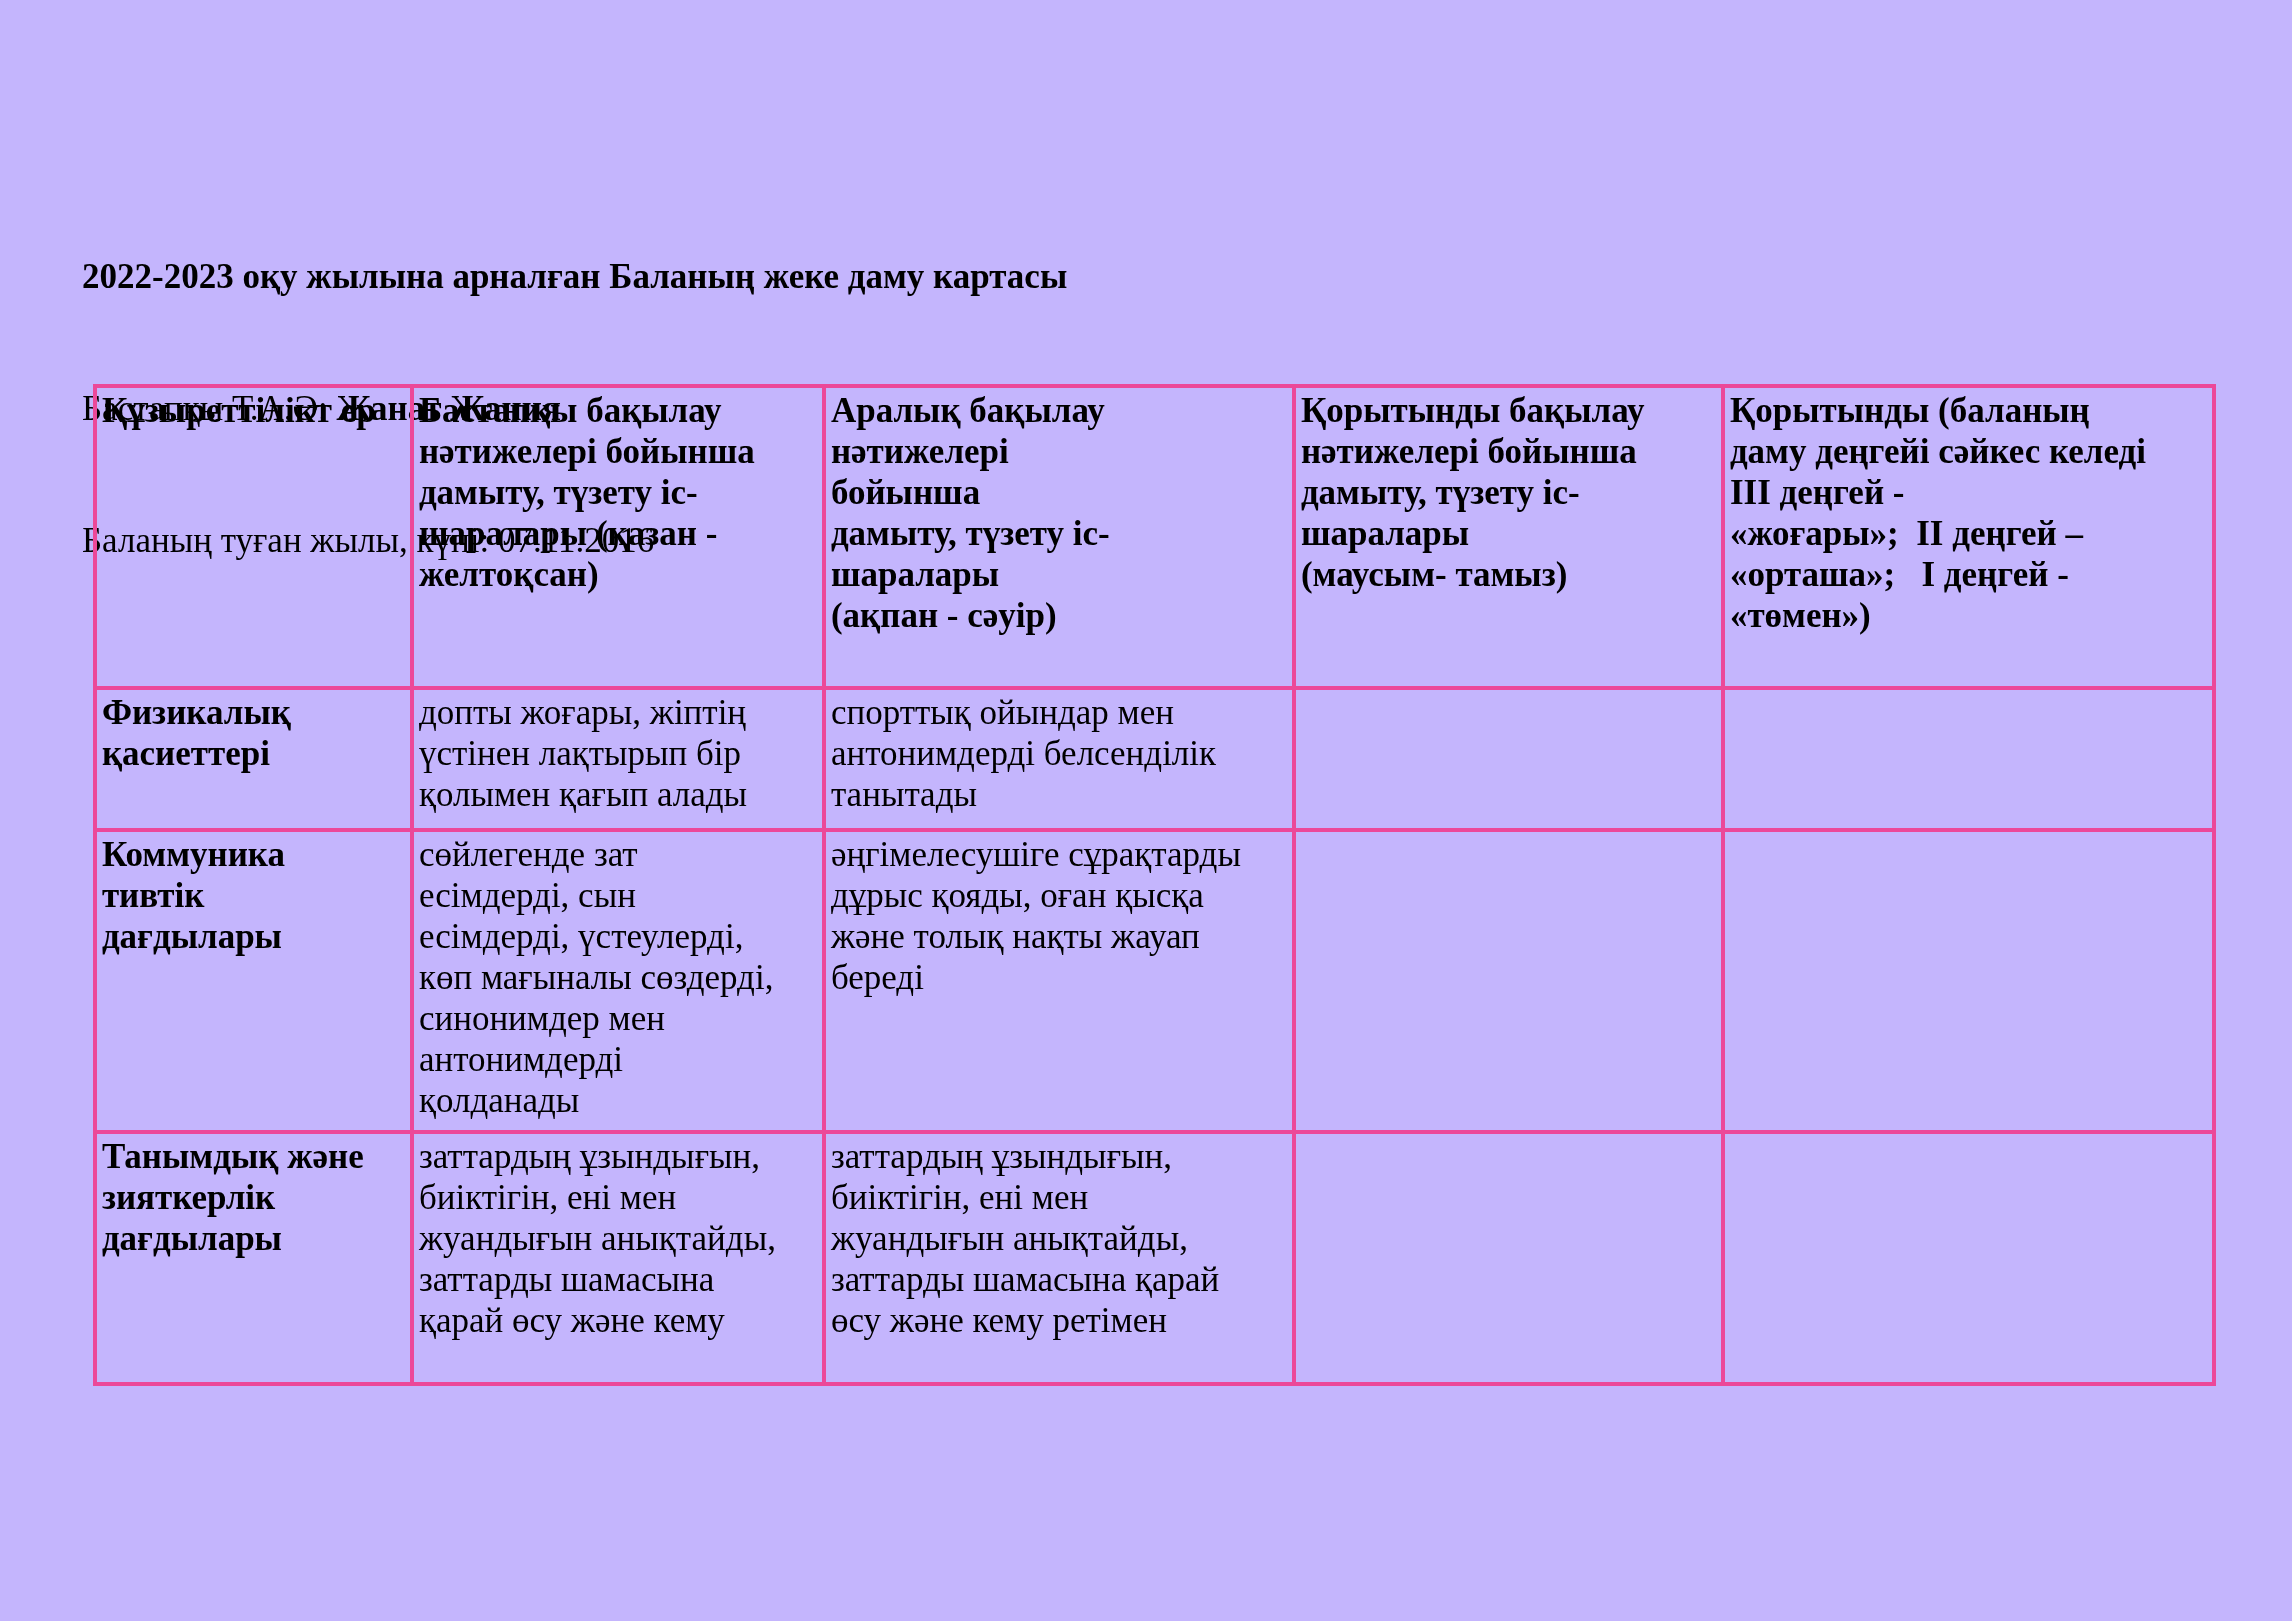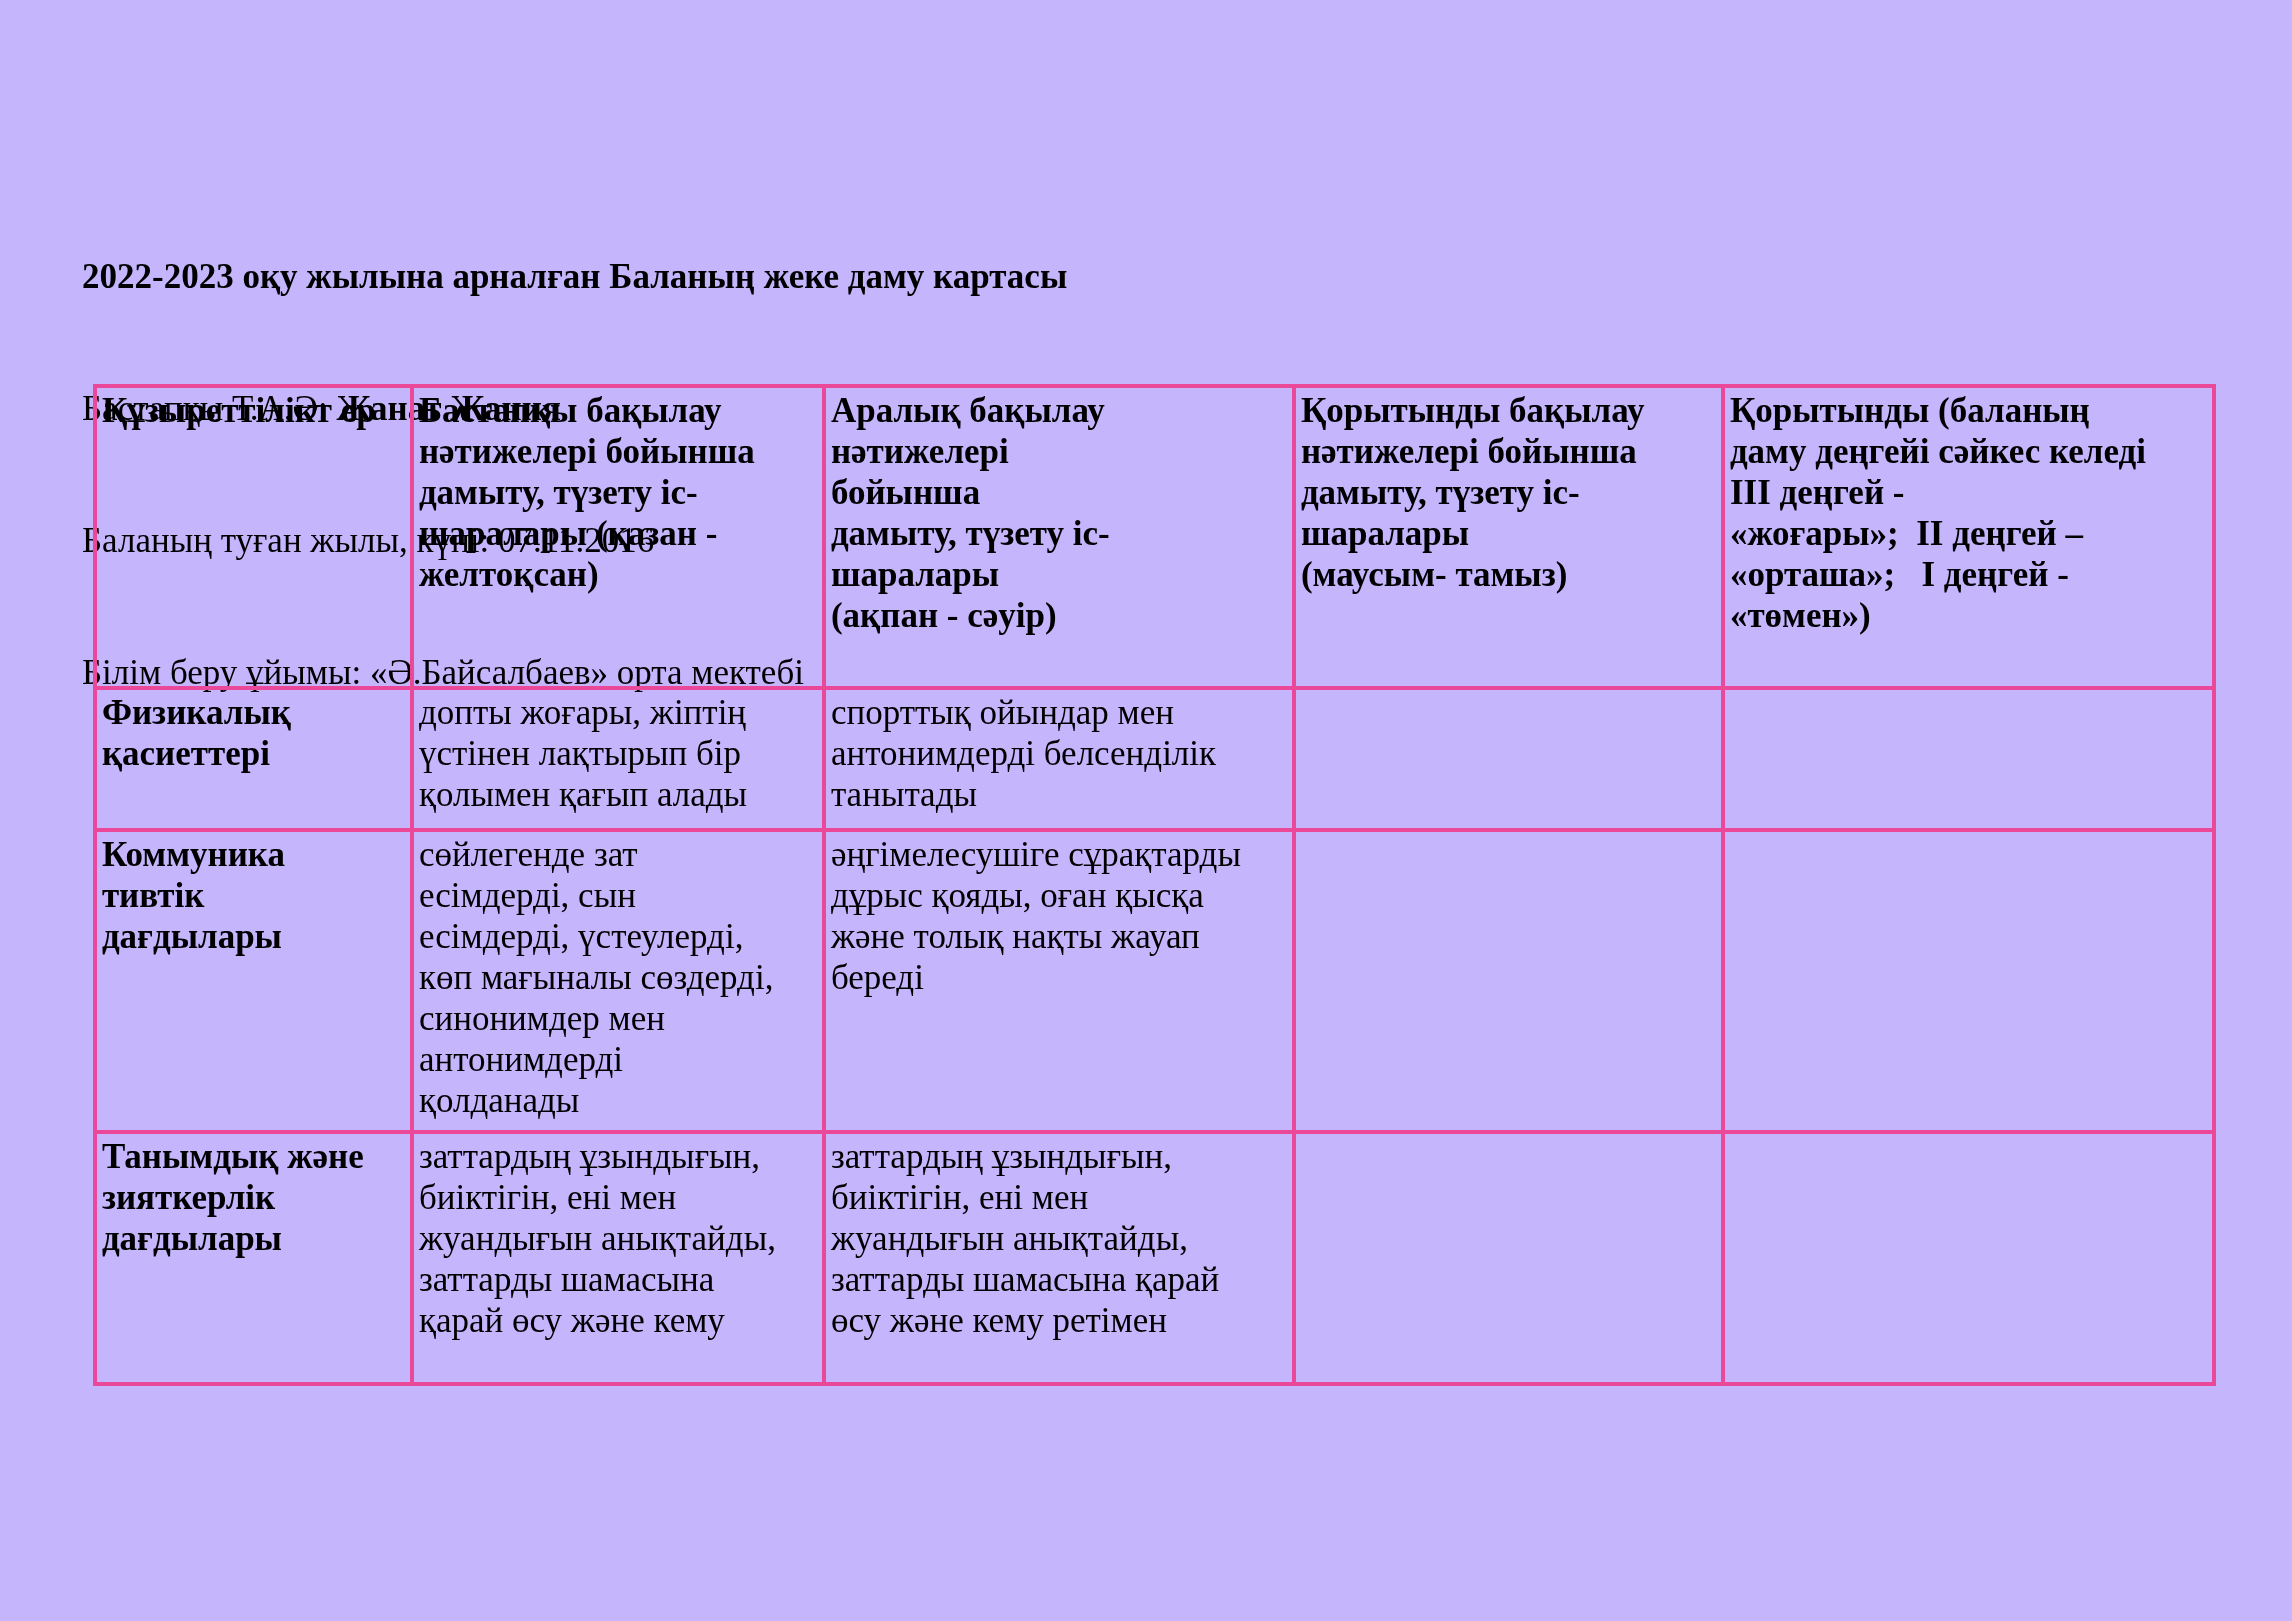--- a/index.html
+++ b/index.html
@@ -60,21 +60,20 @@
 </style>
 </head>
 <body>
 
 <div class="page">
 
   <div class="doc-header">
     <div class="doc-title">2022-2023 оқу жылына арналған Баланың жеке даму картасы</div>
     <div class="doc-line"><span>Бастапқы Т.А.Ә: </span><span class="bold">Жанат Жания</span></div>
     <div class="doc-line">Баланың туған жылы, күні: 07.11.2016</div>
-    <div class="doc-line">Білім беру ұйымы: «Ә.Байсалбаев» орта мектебі</div>
   </div>
 
   <table class="dev-table">
     <colgroup>
       <col class="c1">
         <col class="c2">
         <col class="c3">
         <col class="c4">
         <col class="c5">
     </colgroup>

